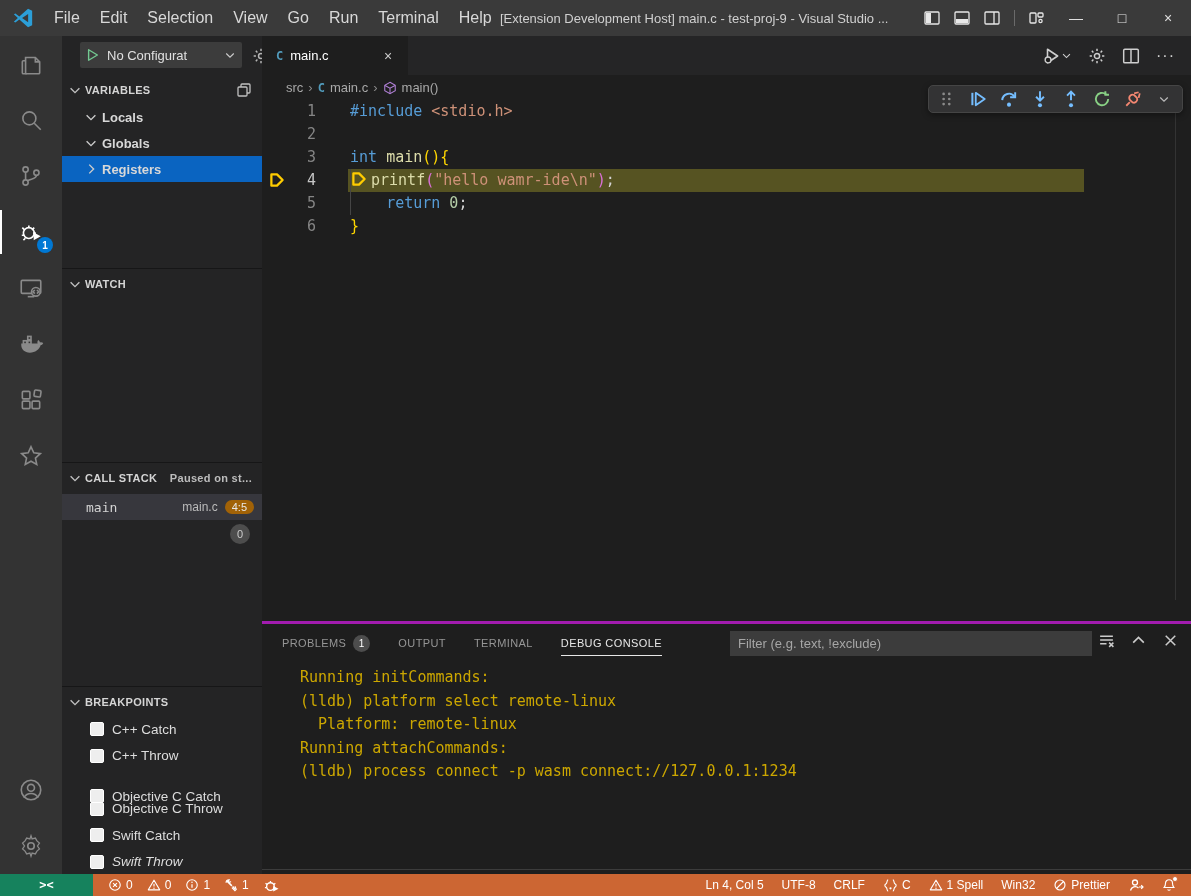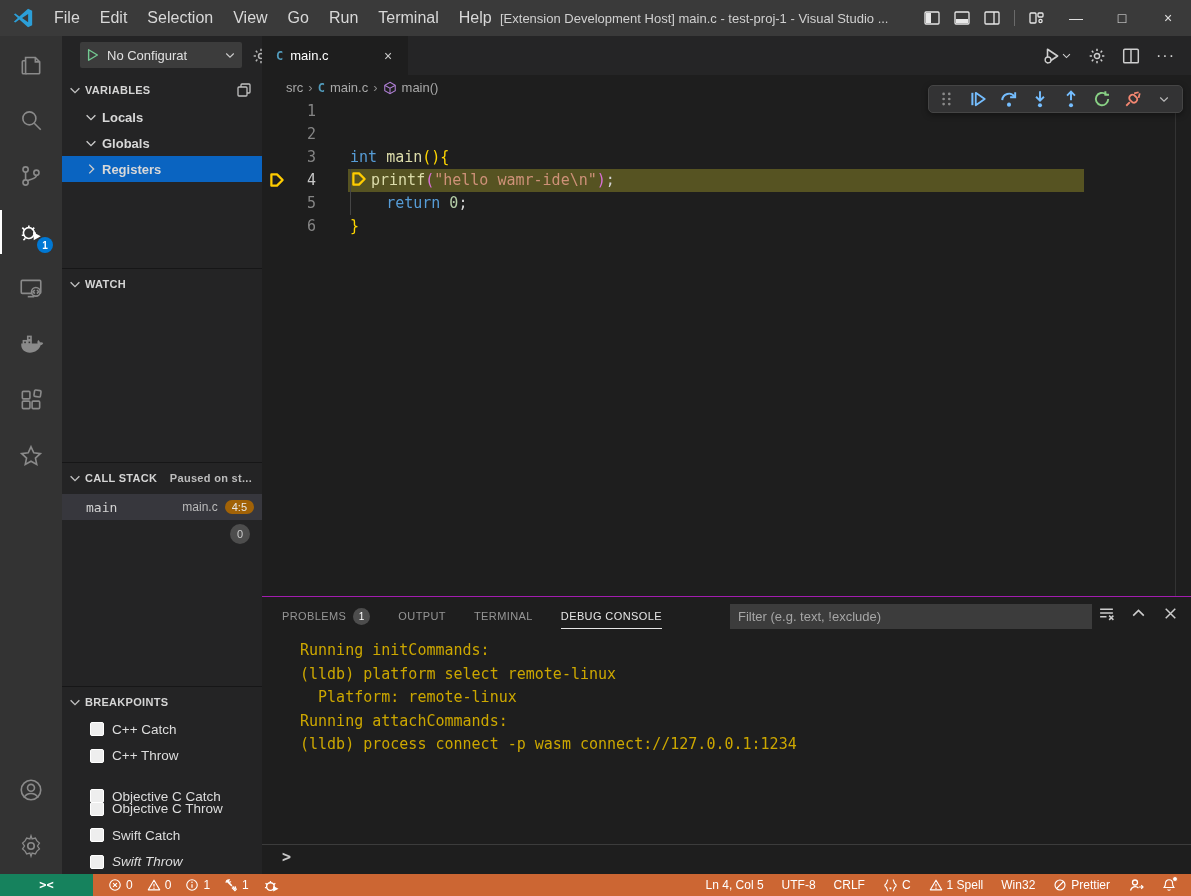--- a/index.html
+++ b/index.html
@@ -116,22 +116,22 @@
   .sq { text-decoration-style:wavy; text-decoration-color:#4fa8ff;
         text-underline-offset:4px; }
 
   .debug-toolbar { position:absolute; right:8px; top:49px; height:28px; background:#333334;
                    border:1px solid #454545; border-radius:5px; display:flex; align-items:center;
                    padding:0 8px; gap:11px; z-index:15; box-shadow:0 2px 6px rgba(0,0,0,.4); }
   .dt-btn { width:20px; height:20px; display:flex; align-items:center; justify-content:center; }
   .dt-btn svg { width:18px; height:18px; }
 
   
-  .panel { position:absolute; left:0; top:560px; width:929px; height:274px;
-           border-top:1px solid #a21caf; background:#1e1e1e; }
+  .panel { position:absolute; left:0; top:585px; width:929px; height:274px;
+           border-top:3px solid #a21caf; background:#1e1e1e; }
   .panel-tabs { position:absolute; left:0; top:0; width:929px; height:38px; display:flex;
                 align-items:center; padding-left:20px; }
   .ptab { font-size:11px; letter-spacing:.4px; color:#969696; margin-right:28px; height:38px;
           display:flex; align-items:center; gap:7px; position:relative; font-weight:400; }
   .ptab.active { color:#e7e7e7; }
   .ptab.active::after { content:""; position:absolute; left:0; right:0; bottom:6px; height:1px;
                         background:#e7e7e7; }
   .ptab-badge { background:#4d4d4d; color:#ffffff; width:17px; height:17px; border-radius:50%;
                 font-size:10px; display:flex; align-items:center; justify-content:center; }
   .panel-filter { position:absolute; left:468px; top:7px; width:362px; height:25px;
@@ -177,21 +177,21 @@
     <div class="menubar">
         <div class="menu-item">File</div>
         <div class="menu-item">Edit</div>
         <div class="menu-item">Selection</div>
         <div class="menu-item">View</div>
         <div class="menu-item">Go</div>
         <div class="menu-item">Run</div>
         <div class="menu-item">Terminal</div>
         <div class="menu-item">Help</div>
       </div>
-    <div class="win-title">[Extension Development Host] main.c - test-proj-1 - Visual Studio ...</div>
+    <div class="win-title">[Extension Development Host] main.c - test-proj-9 - Visual Studio ...</div>
     <div class="titlebar-right">
       <div class="layout-icons">
         <svg class="ticon" viewBox="0 0 16 16">
             <rect x="1" y="2" width="14" height="12" rx="1" fill="none" stroke="#e8e8e8" stroke-width="1.3"></rect>
             <rect x="2" y="3" width="5" height="10" fill="#e8e8e8"></rect>
           </svg>
         <svg class="ticon" viewBox="0 0 16 16">
             <rect x="1" y="2" width="14" height="12" rx="1" fill="none" stroke="#e8e8e8" stroke-width="1.3"></rect>
             <rect x="2" y="9" width="12" height="4" fill="#e8e8e8"></rect>
           </svg>
@@ -440,21 +440,21 @@
         <span>main()</span>
       </div>
 
     <div class="code">
       <div class="cl-current"></div>
       <div class="indent-guide"></div>
       <svg class="glyph-arrow" viewBox="0 0 16 16">
           <path d="M3 3h5l5 5-5 5H3z" fill="none" stroke="#ffcc00" stroke-width="2" stroke-linejoin="round"></path>
         </svg>
       <div id="code-lines">
-          <div class="code-line"><span class="gutter-num">1</span></div>
+          <div class="code-line"><span class="gutter-num">1</span><span class="code-text"><span class="tk-kw">#include</span><span class="tk-pln"> </span><span class="tk-str">&lt;stdio.h&gt;</span></span></div>
           <div class="code-line"><span class="gutter-num">2</span><span class="code-text"></span></div>
           <div class="code-line"><span class="gutter-num">3</span><span class="code-text"><span class="tk-kw">int</span><span class="tk-pln"> </span><span class="tk-fn">main</span><span class="tk-b1">(){</span></span></div>
           <div class="code-line"><span class="gutter-num" style="color: rgb(198, 198, 198);">4</span><span class="code-text"><span class="inline-arrow"><svg viewBox="0 0 16 16" style="width:18px;height:18px">
                   <path d="M3 3h5l5 5-5 5H3z" fill="none" stroke="#ffcc00" stroke-width="2" stroke-linejoin="round"></path>
                 </svg></span><span class="tk-fn">printf</span><span class="tk-b2">(</span><span class="tk-str">"hello </span><span class="tk-str sq">wamr-ide</span><span class="tk-str">\n"</span><span class="tk-b2">)</span><span class="tk-pln">;</span></span></div>
           <div class="code-line"><span class="gutter-num">5</span><span class="code-text"><span class="tk-pln">    </span><span class="tk-kw">return</span><span class="tk-pln"> </span><span class="tk-num">0</span><span class="tk-pln">;</span></span></div>
           <div class="code-line"><span class="gutter-num">6</span><span class="code-text"><span class="tk-b1">}</span></span></div>
         </div>
     </div>
     <div class="editor-border"></div>

